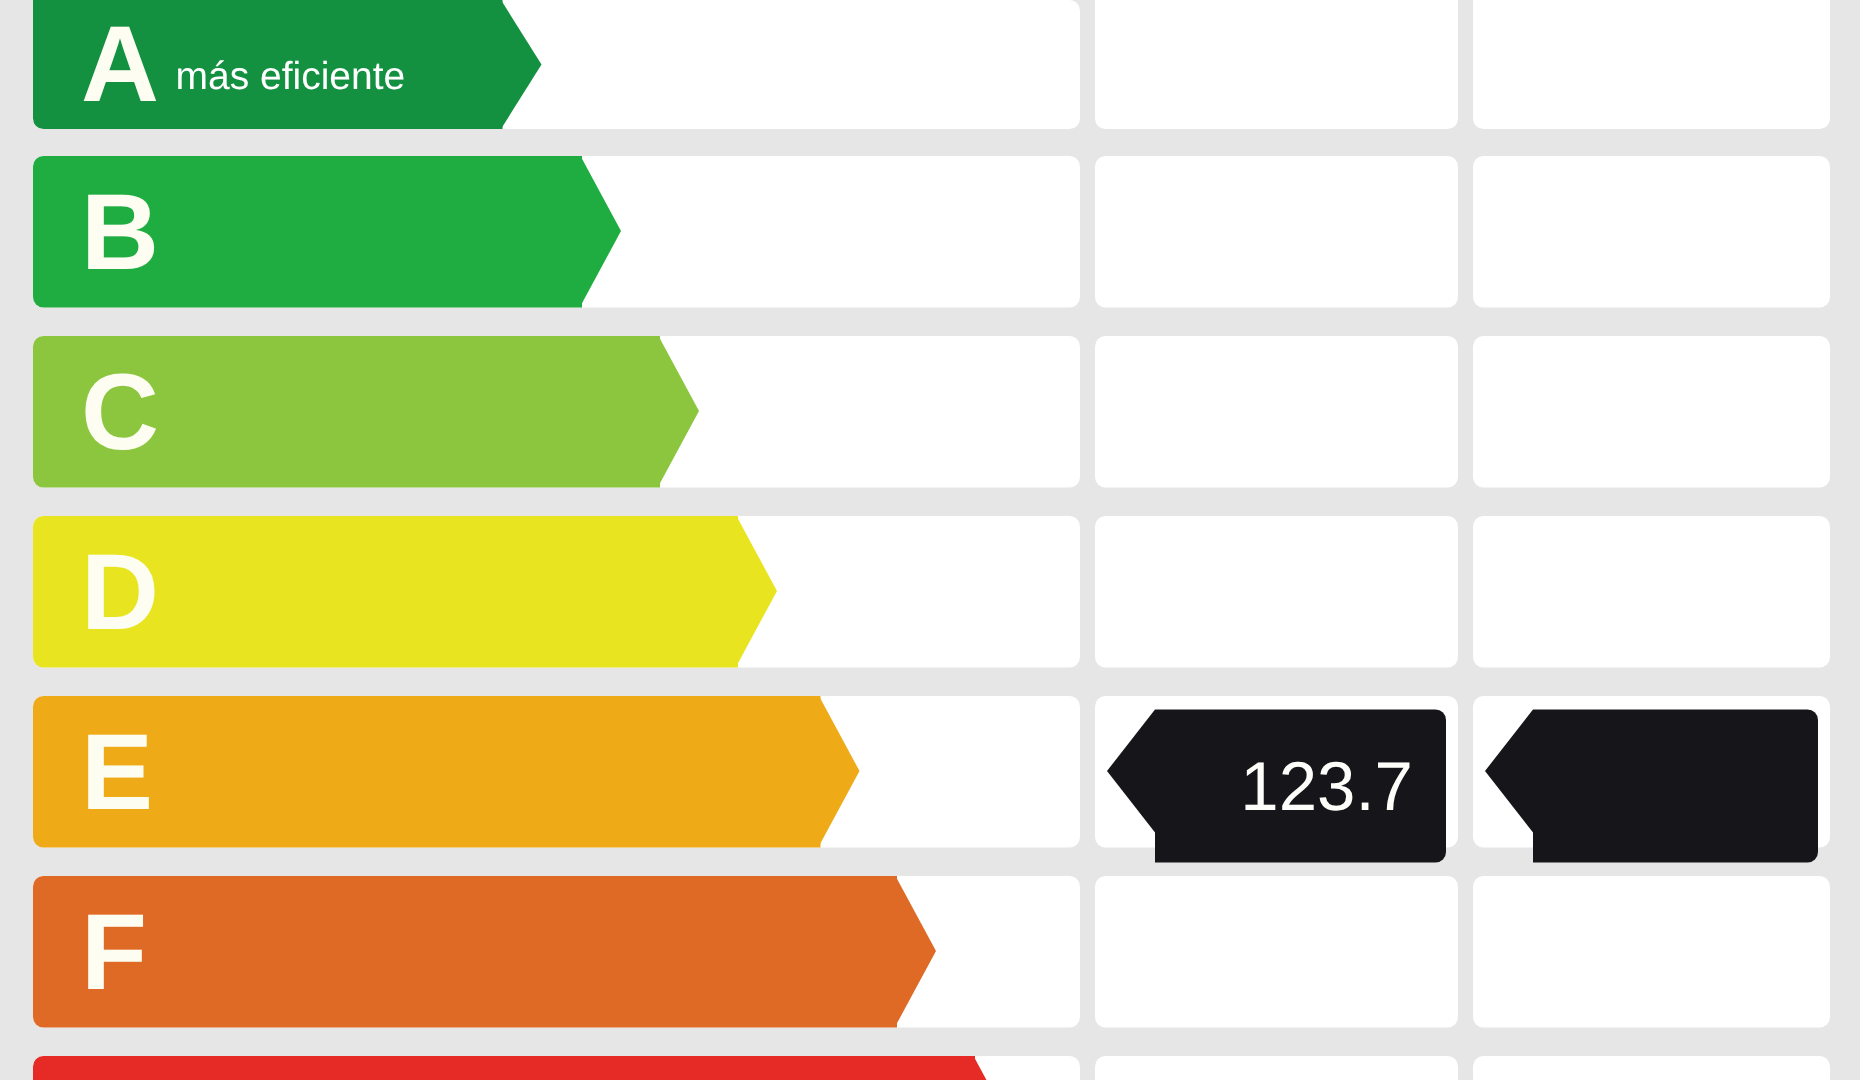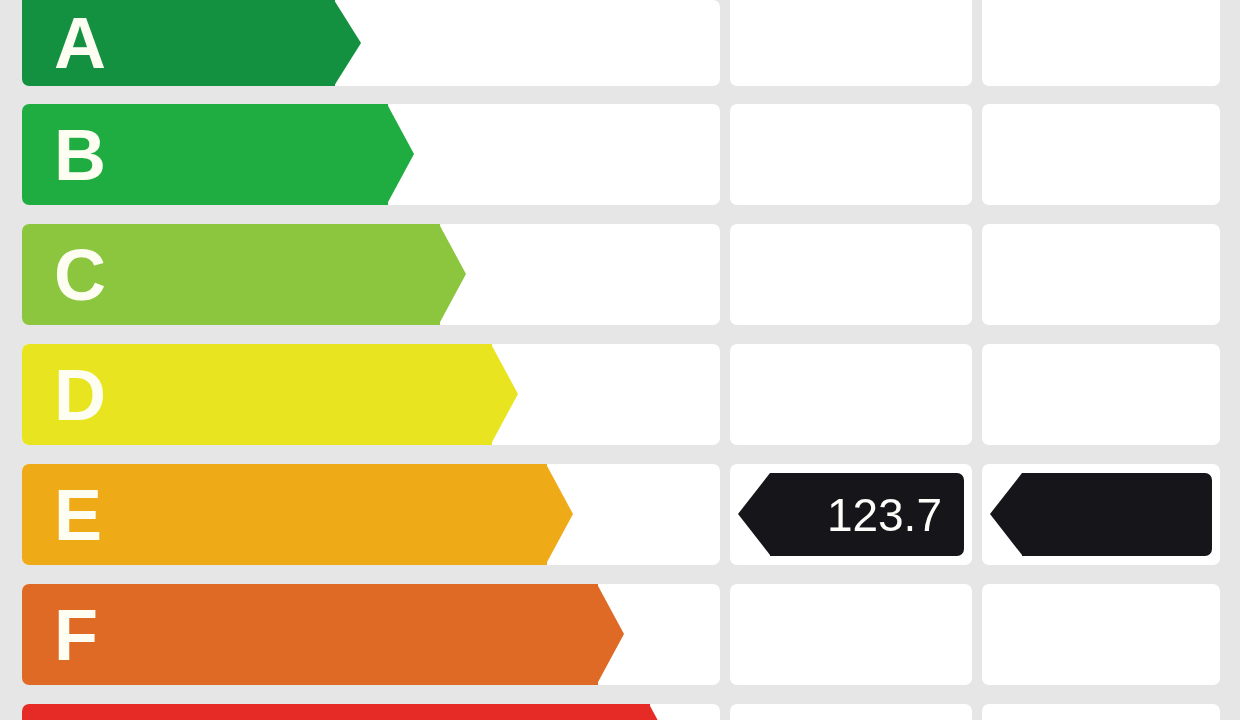--- a/index.html
+++ b/index.html
@@ -79,21 +79,21 @@
   .cell-col2 { left: 982px; width: 238px; }
 
   
   .cell-bandwide { z-index: 1; }
   .band { z-index: 2; }
 
   
   .badge {
     position: absolute;
     top: 9px;
-    height: 83px;
+    height: 102px;
     background: #16161a;
     border-radius: 0 7px 7px 0;
     display: flex;
     align-items: center;
     justify-content: flex-end;
     z-index: 3;
   }
   .badge-arrow {
     position: absolute;
     left: -32px;
@@ -116,20 +116,21 @@
 </style>
 </head>
 <body>
 
 <div id="epc-chart">
 
   <div class="epc-row" style="top:0px;height:86px;">
     <div class="cell cell-bandwide" style="height:86px;"></div>
     <div class="band" style="width:313px;height:86px;background:#139141;border-radius:0 0 0 7px;">
       <span class="band-letter">A</span>
+      <span class="band-note">más eficiente</span>
       <span class="band-arrow" style="border-top-width:43px;border-bottom-width:43px;border-left-color:#139141;"></span>
     </div>
     <div class="cell cell-col1" style="height:86px;border-radius:0 0 7px 7px;"></div>
     <div class="cell cell-col2" style="height:86px;border-radius:0 0 7px 7px;"></div>
   </div>
 
   <div class="epc-row" style="top:104px;">
     <div class="cell cell-bandwide"></div>
     <div class="band" style="width:366px;background:#1fad42;">
       <span class="band-letter">B</span>

